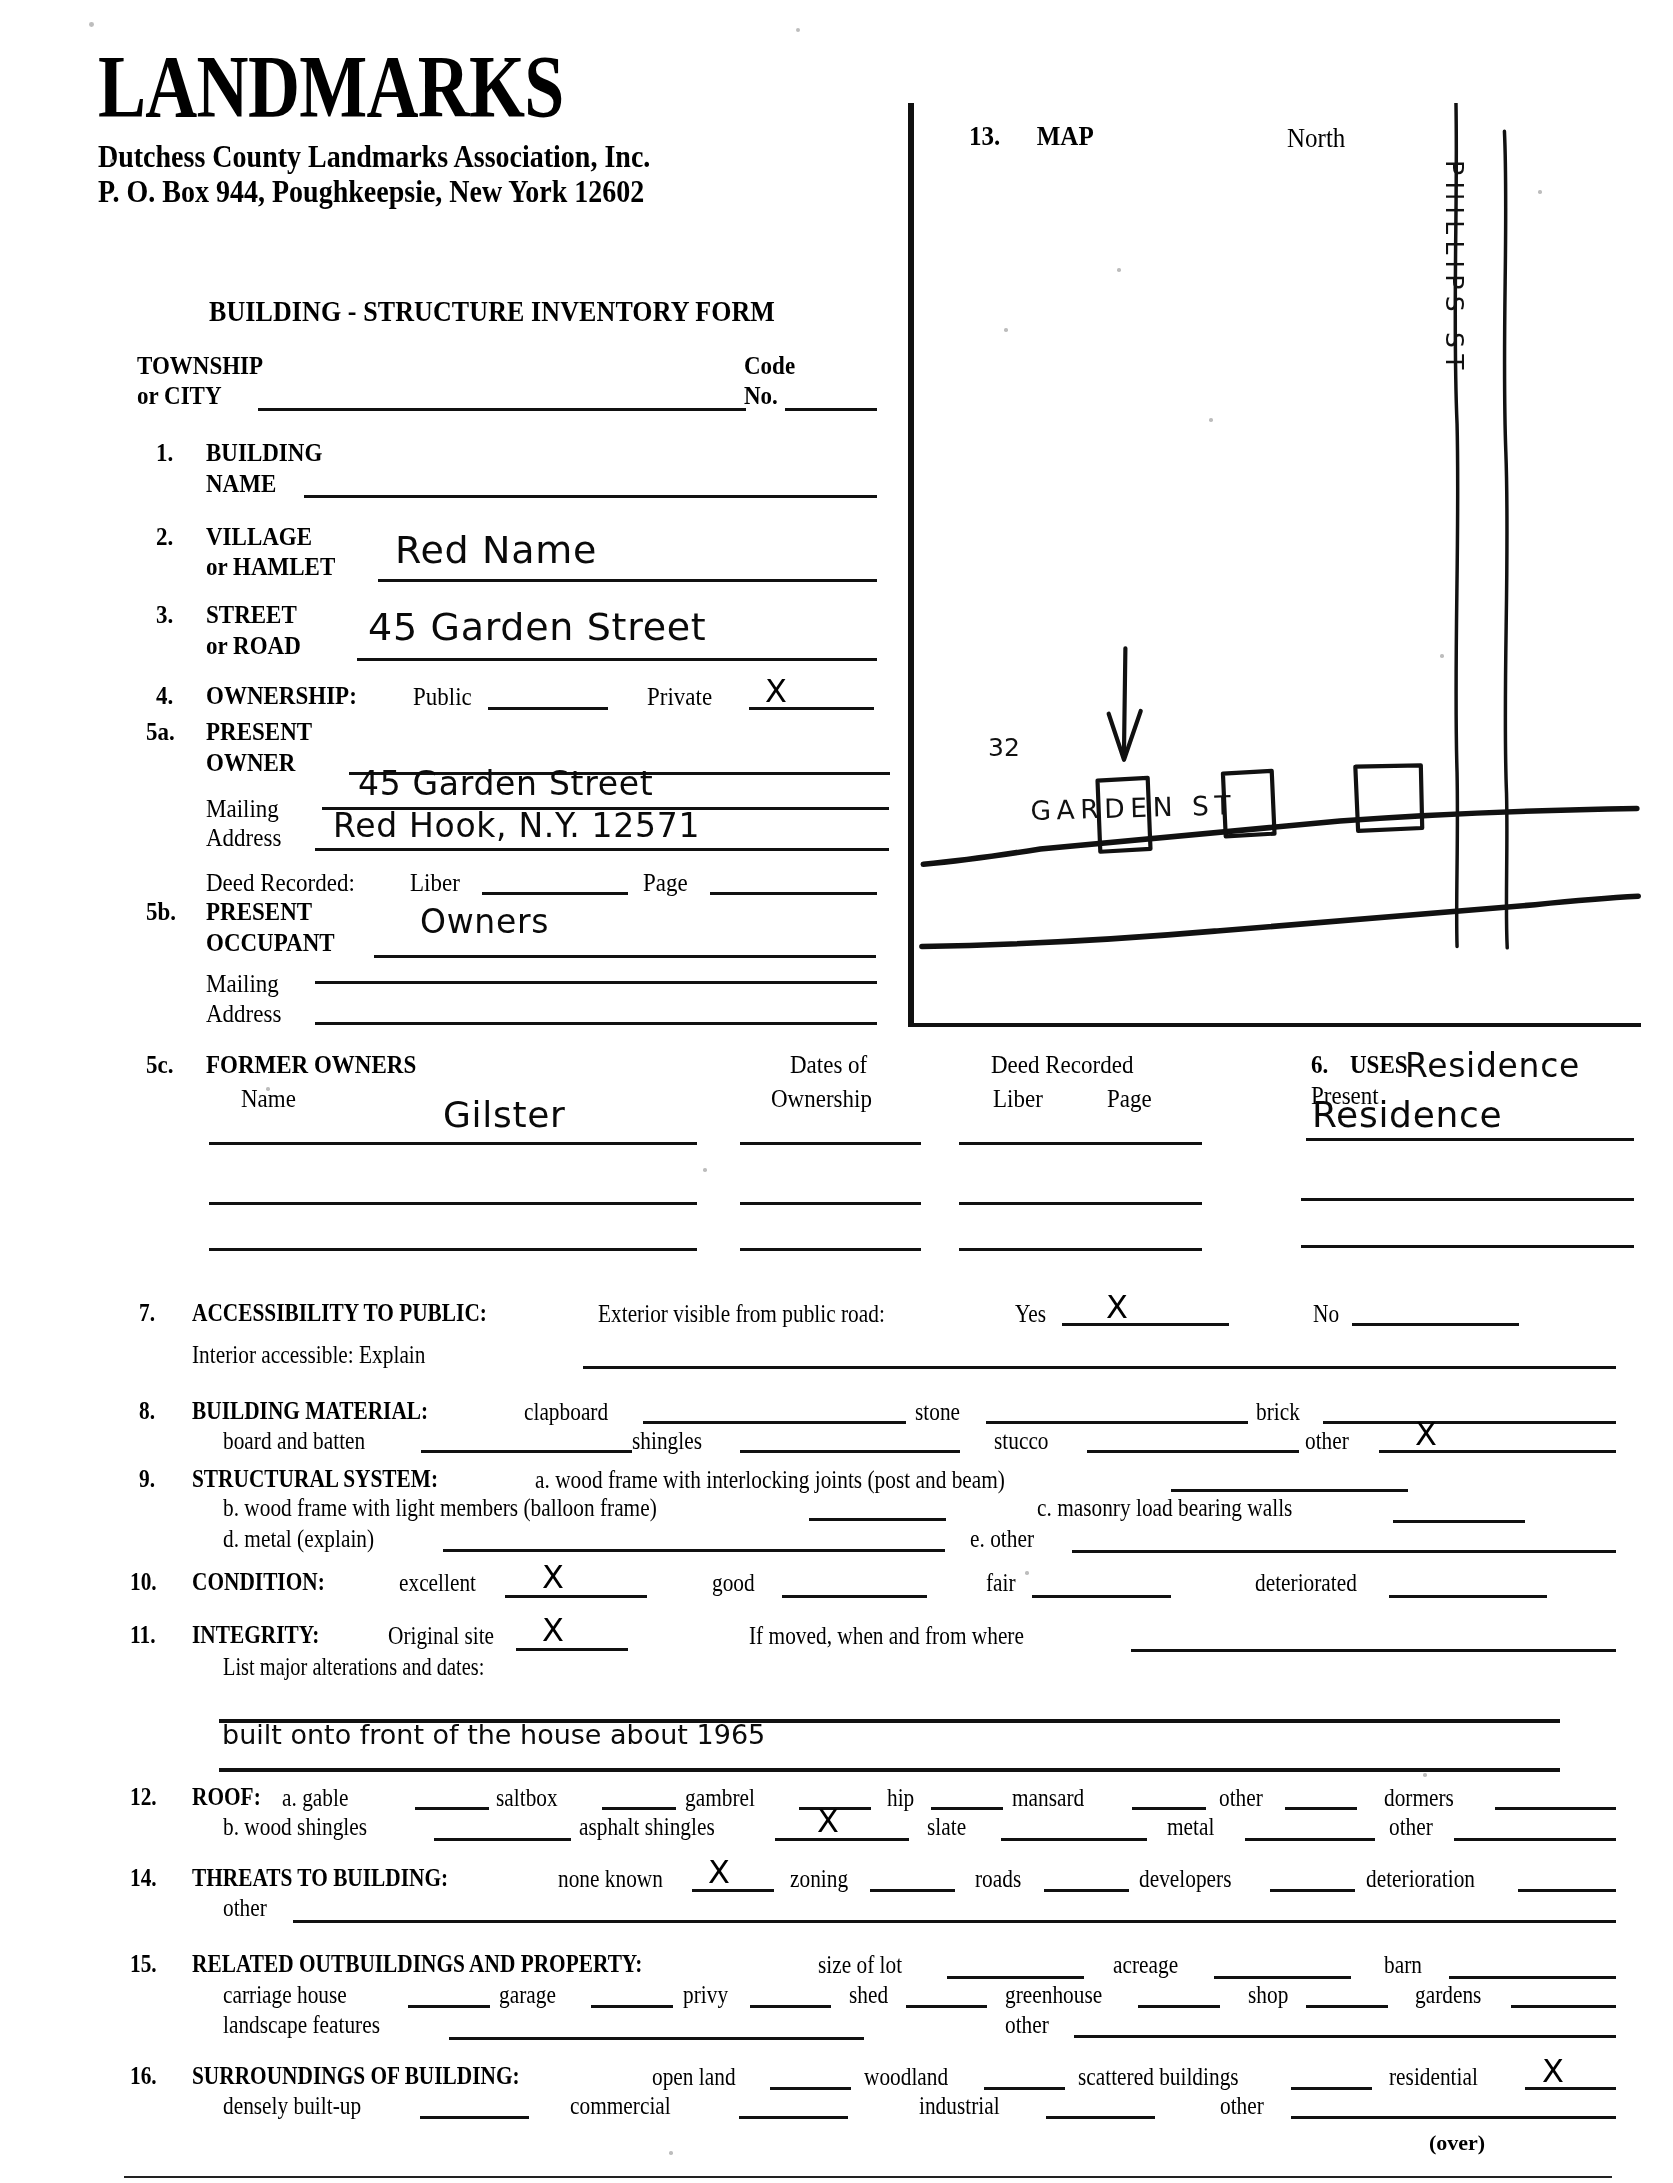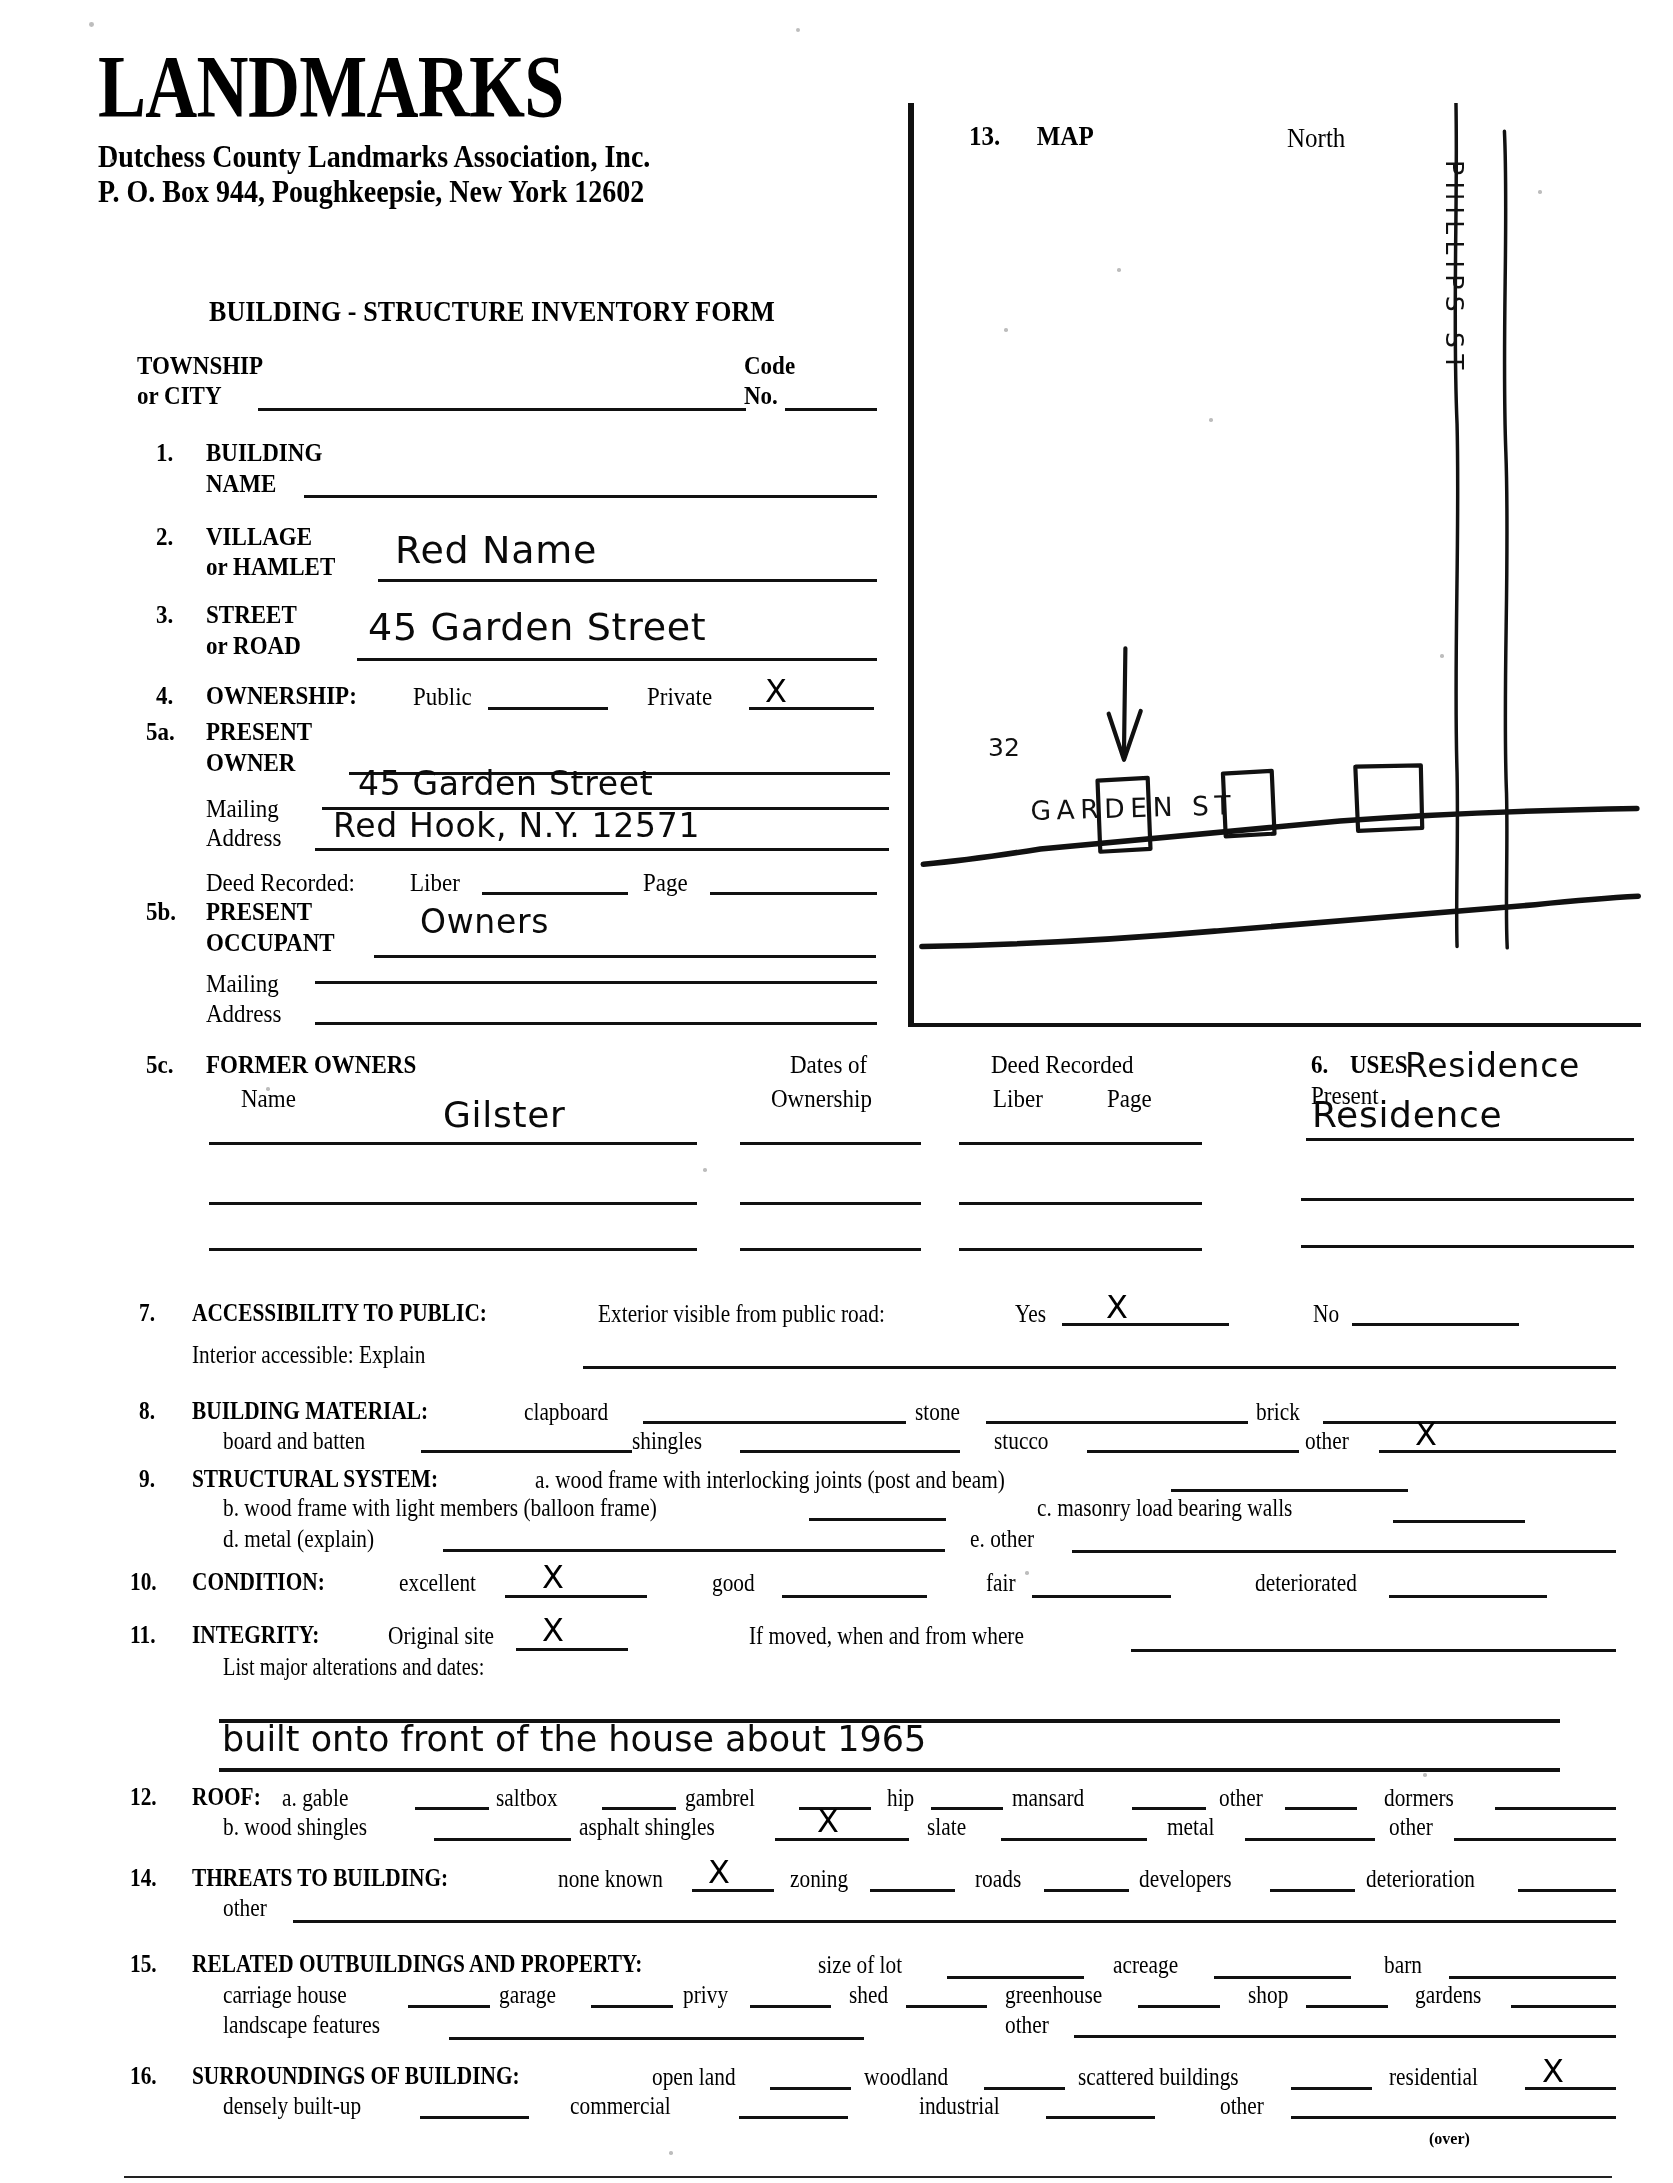--- a/index.html
+++ b/index.html
@@ -186,21 +186,21 @@
     color: #9b9b9b;
     letter-spacing: 0.7px;
     white-space: nowrap;
     z-index: 5;
   }
   #over-label {
     position: absolute;
     left: 1429px;
     top: 2130px;
     font-weight: bold;
-    font-size: 16px;
+    font-size: 22px;
   }
   #bottom-rule {
     position: absolute;
     left: 124px;
     top: 2176px;
     width: 1488px;
     height: 2.1px;
     background: #222;
   }
   .speck {
@@ -400,21 +400,21 @@
   <div class="cond" style="left:192px; top:1620px;">INTEGRITY:</div>
   <div class="cond reg" style="left:388px; top:1621px;">Original site</div>
   <div class="rule" style="left:516px; top:1648px; width:112px;"></div>
   <div class="hw-x" style="left:542px; top:1614px;">X</div>
   <div class="cond reg" style="left:749px; top:1621px;">If moved, when and from where</div>
   <div class="rule" style="left:1131px; top:1649px; width:485px;"></div>
   <div class="cond reg" style="left:223px; top:1653px; font-size:21px;">List major alterations and dates:</div>
 
   <div class="rule thick" style="left:219px; top:1719px; width:1341px;"></div>
   <div class="rule thick" style="left:219px; top:1768px; width:1341px;"></div>
-  <div class="hw" style="left:222px; top:1719px; font-size:35px; letter-spacing:0px;">built onto front of the house about 1965</div>
+  <div class="hw" style="left:222px; top:1719px; font-size:27px; letter-spacing:0px;">built onto front of the house about 1965</div>
 
   <div class="cond" style="left:130px; top:1782px;">12.</div>
   <div class="cond" style="left:192px; top:1782px;">ROOF:</div>
   <div class="cond reg" style="left:282px; top:1783px;">a. gable</div>
   <div class="rule" style="left:415px; top:1807px; width:74px;"></div>
   <div class="cond reg" style="left:496px; top:1783px;">saltbox</div>
   <div class="rule" style="left:602px; top:1807px; width:74px;"></div>
   <div class="cond reg" style="left:685px; top:1783px;">gambrel</div>
   <div class="rule" style="left:799px; top:1807px; width:72px;"></div>
   <div class="cond reg" style="left:887px; top:1783px;">hip</div>

